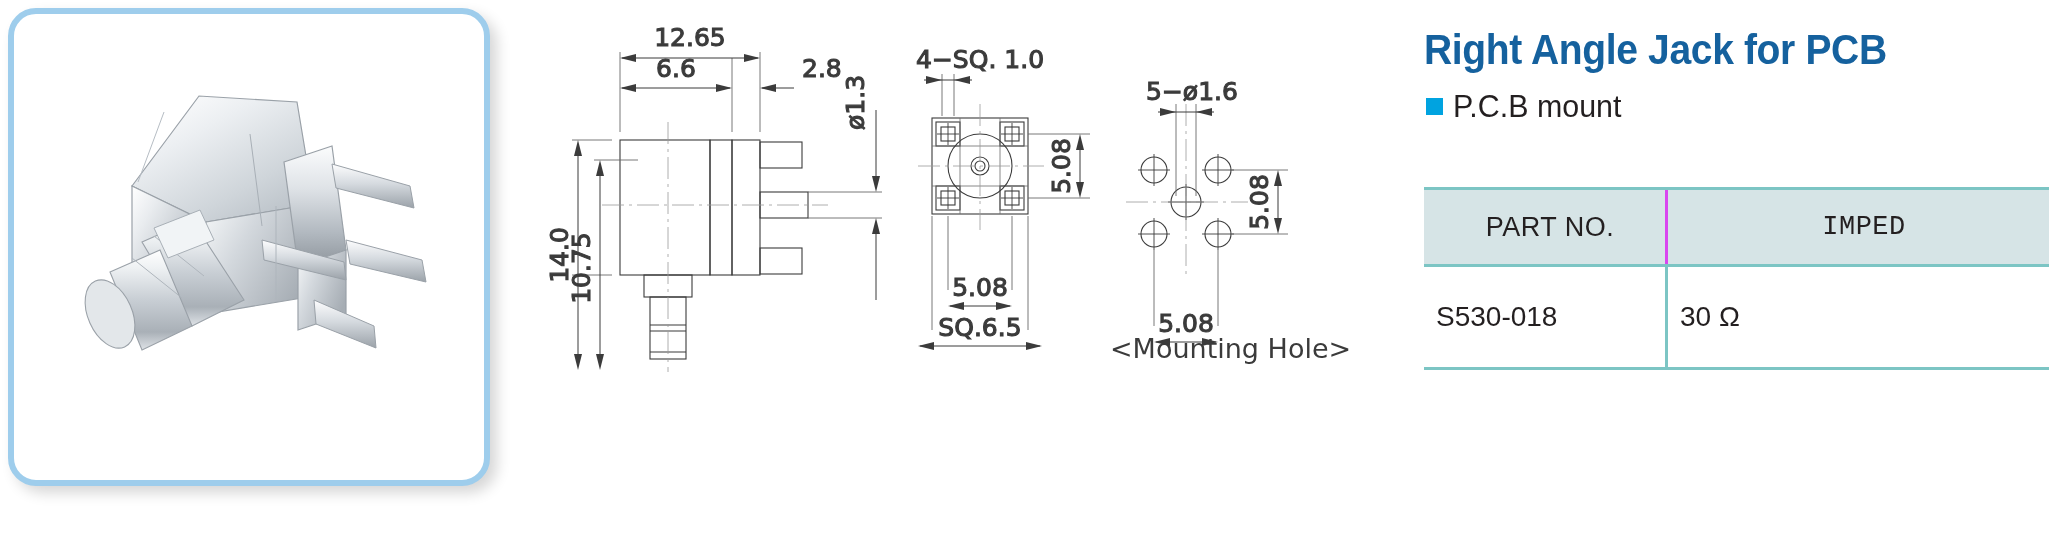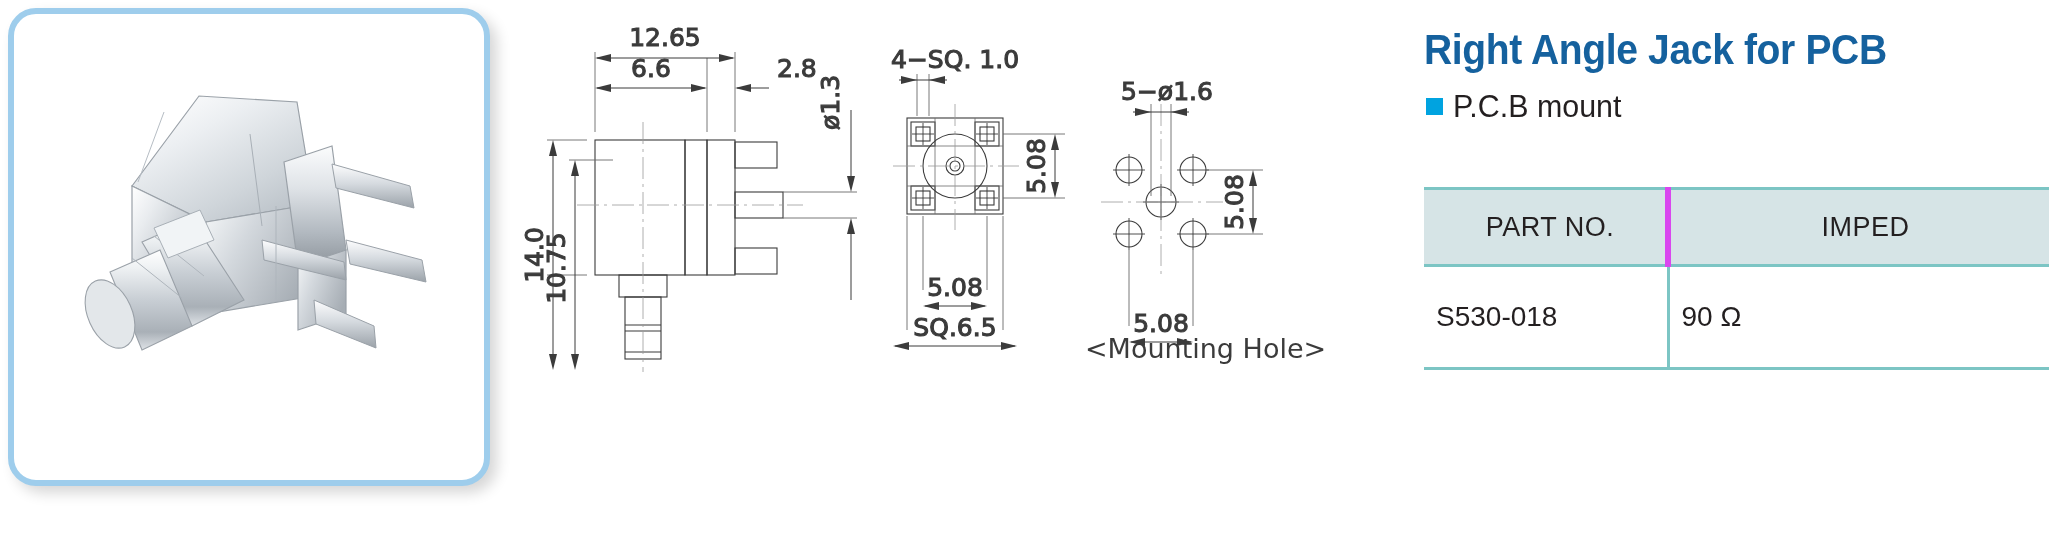--- a/index.html
+++ b/index.html
@@ -31,21 +31,21 @@
   #photo-stage {
     position: absolute;
     inset: 0;
     overflow: hidden;
     border-radius: 22px;
   }
 
   
   #drawing {
     position: absolute;
-    left: 507px;
+    left: 532px;
     top: 0;
     width: 880px;
     height: 420px;
   }
   #drawing svg { display: block; }
 
   
   #info-panel {
     position: absolute;
     left: 1424px;
@@ -107,21 +107,21 @@
   }
   #spec-table thead th {
     background: #d6e4e6;
     border-top: 3px solid #7cc5c4;
     border-bottom: 3px solid #7cc5c4;
     height: 72px;
     font-size: 27px;
     letter-spacing: 0.5px;
   }
   #spec-table thead th.col-part { width: 228px; }
-  #spec-table thead th.col-imped { border-left: 6px solid #d946ef; }
+  #spec-table thead th.col-imped { border-left: 3px solid #d946ef; font-family: Liberation Mono, monospace; }
   #spec-table tbody td {
     height: 98px;
     font-size: 28px;
     border-bottom: 3px solid #7cc5c4;
     background: #ffffff;
     vertical-align: middle;
   }
   #spec-table tbody td.col-imped { border-left: 3px solid #7cc5c4; }
 
   .dim-text {
@@ -409,17 +409,17 @@
   <table id="spec-table">
     <thead>
       <tr>
         <th class="col-part">PART NO.</th>
         <th class="col-imped">IMPED</th>
       </tr>
     </thead>
     <tbody>
       <tr>
         <td class="col-part">S530-018</td>
-        <td class="col-imped">90 Ω</td>
+        <td class="col-imped">30 Ω</td>
       </tr>
     </tbody>
   </table>
 </div>
 
 </body></html>

